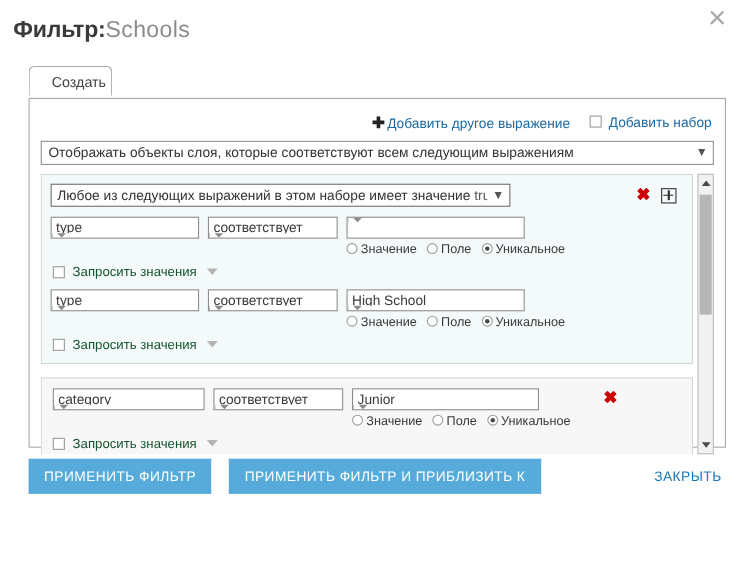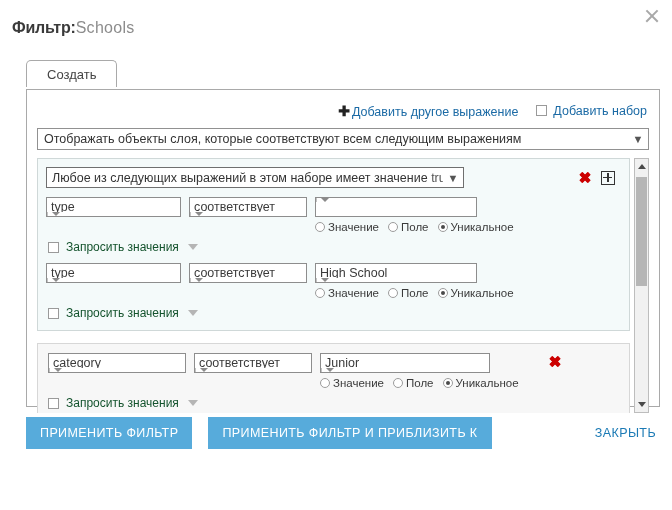--- a/index.html
+++ b/index.html
@@ -33,21 +33,21 @@
     width: 16px;
     height: 2.2px;
     background: #a8a8a8;
   }
   .close-x::before { transform: rotate(45deg); }
   .close-x::after  { transform: rotate(-45deg); }
 
   
   .title-bar {
     padding: 14px 0 0 12px;
-    font-size: 16px;
+    font-size: 21px;
     line-height: 28px;
     white-space: nowrap;
   }
   .title-strong {
     font-weight: bold;
     color: #3a3a3a;
     letter-spacing: -0.2px;
   }
   .title-light {
     color: #8c8c8c;
@@ -60,21 +60,21 @@
     position: relative;
     margin: 18px 0 0 26px;
     height: 30px;
   }
   .tab {
     display: inline-block;
     border: 1px solid #a9a9a9;
     border-bottom: none;
     border-radius: 5px 5px 0 0;
     background: #ffffff;
-    padding: 6px 20px 5px 20px;
+    padding: 6px 5px 5px 20px;
     font-size: 13px;
     color: #444444;
     position: relative;
     z-index: 3;
     cursor: pointer;
   }
 
   
   .panel {
     position: relative;

